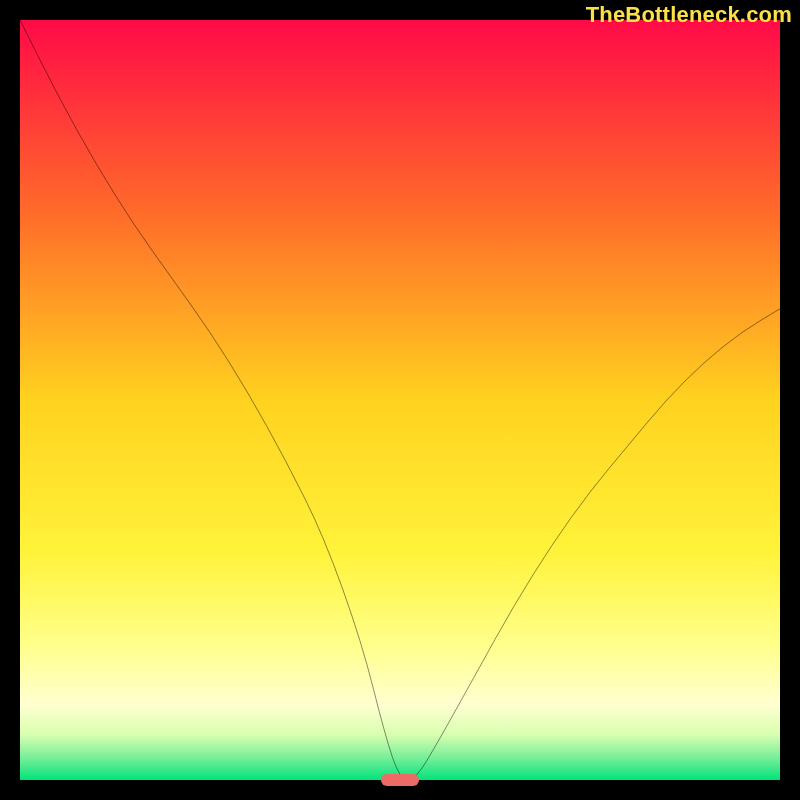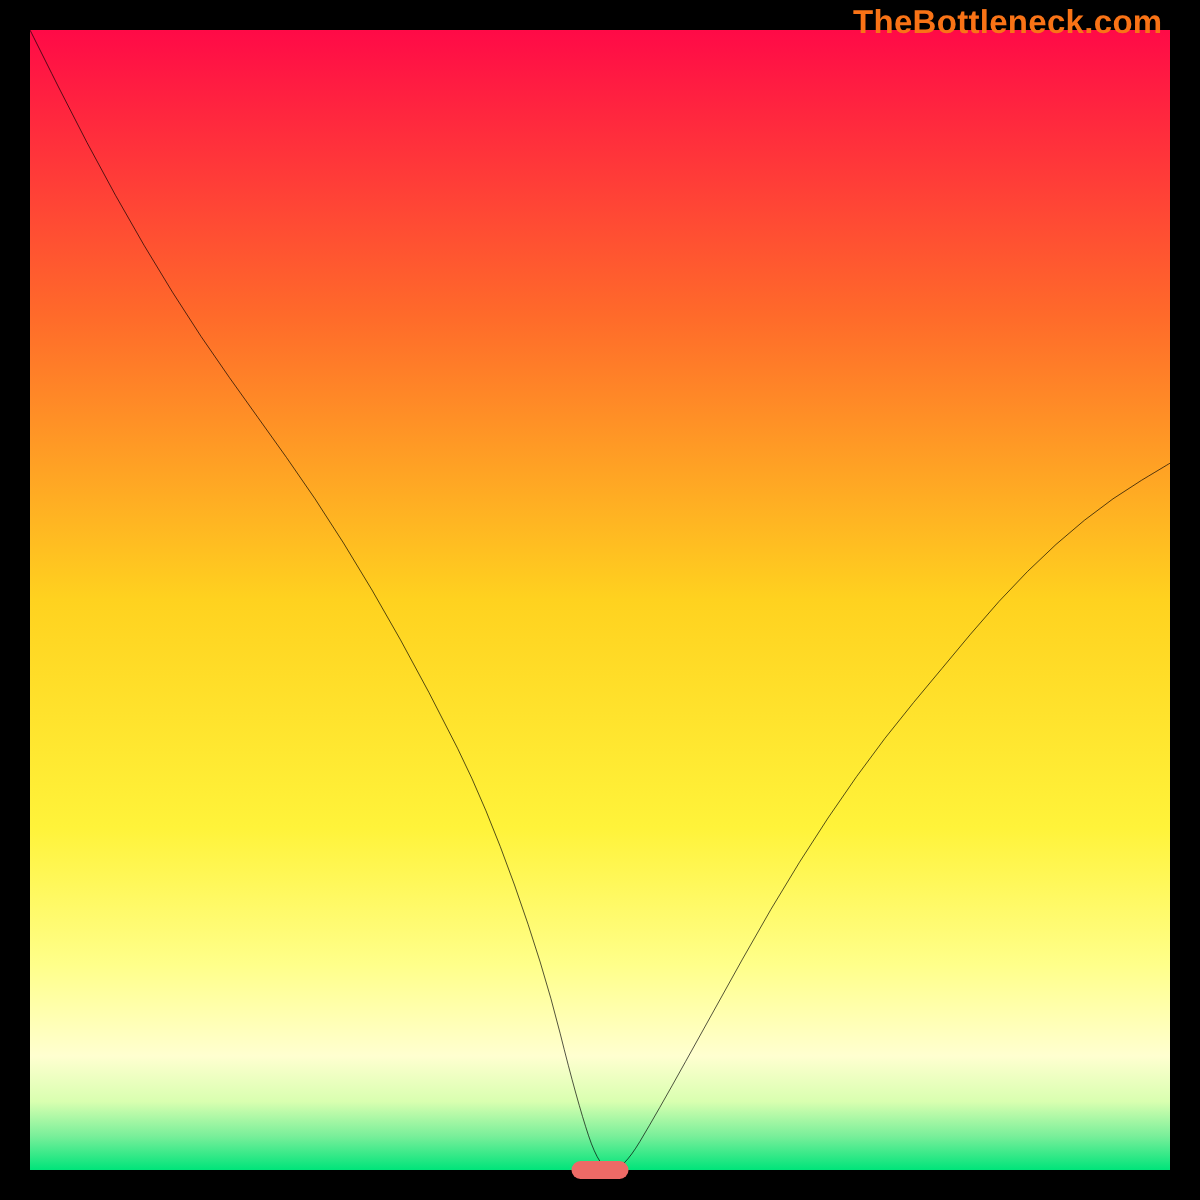--- a/index.html
+++ b/index.html
@@ -40,22 +40,22 @@
     height: 100%;
   }
   .marker {
     position: absolute;
     background: #ed6a66;
     border-radius: 999px;
   }
   .watermark {
     position: absolute;
     top: 2px;
-    right: 25px;
-    color: #f97316;
+    right: 8px;
+    color: #fde047;
     font-size: 22px;
     font-weight: 600;
     letter-spacing: 0.2px;
   }
 </style>
 </head>
 <body>
 
 <div class="frame">
 

